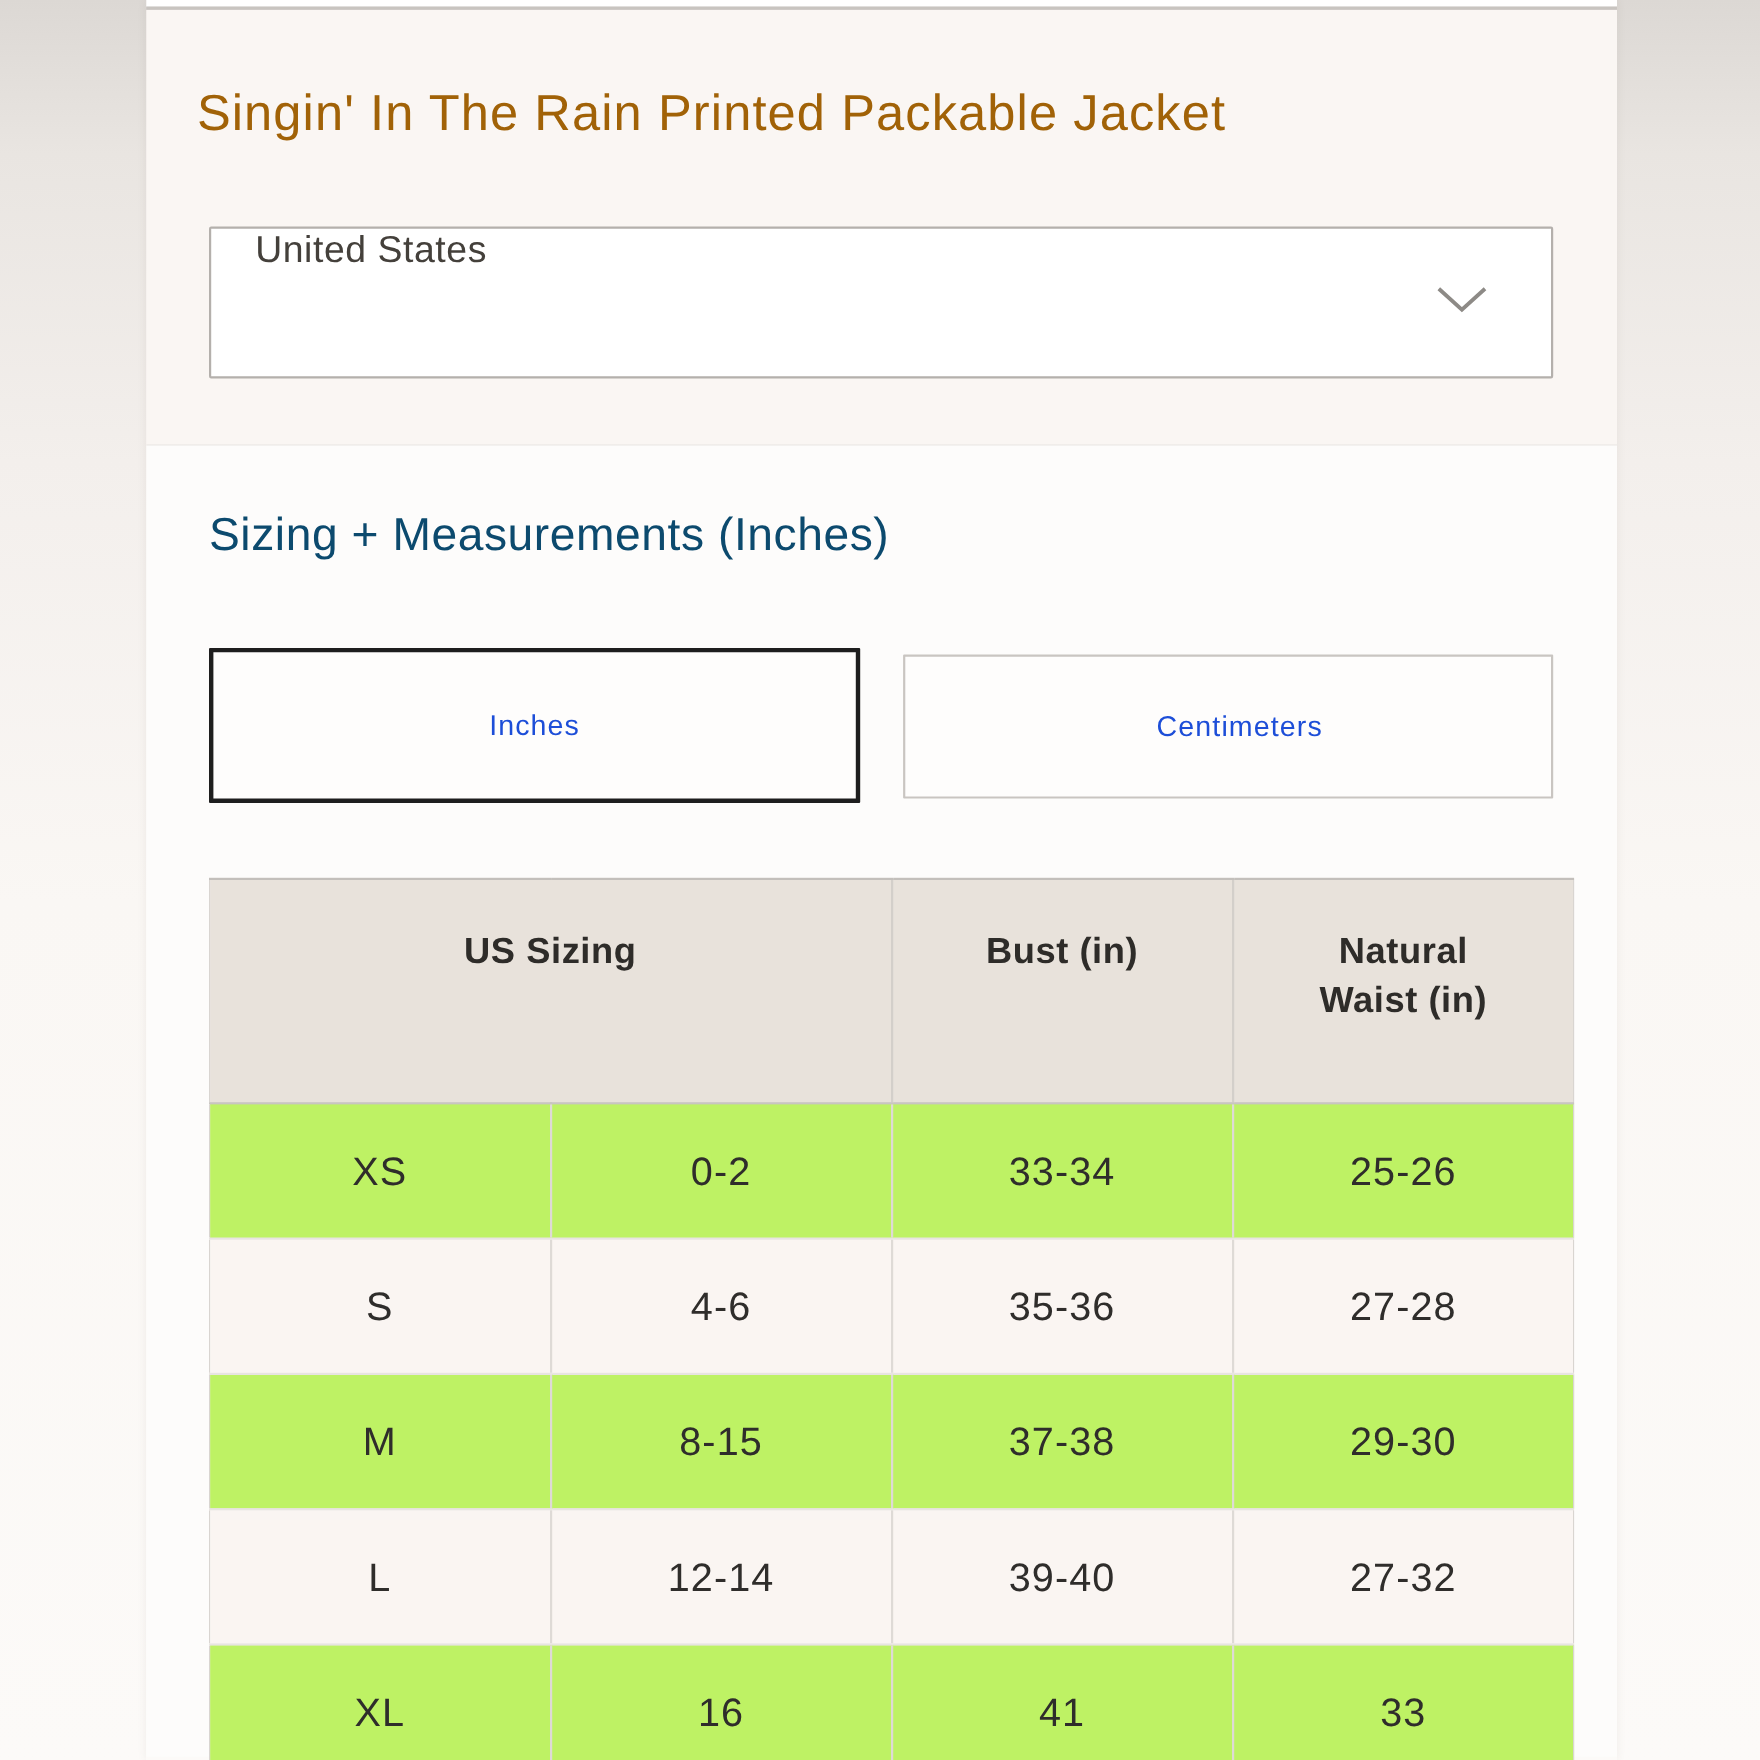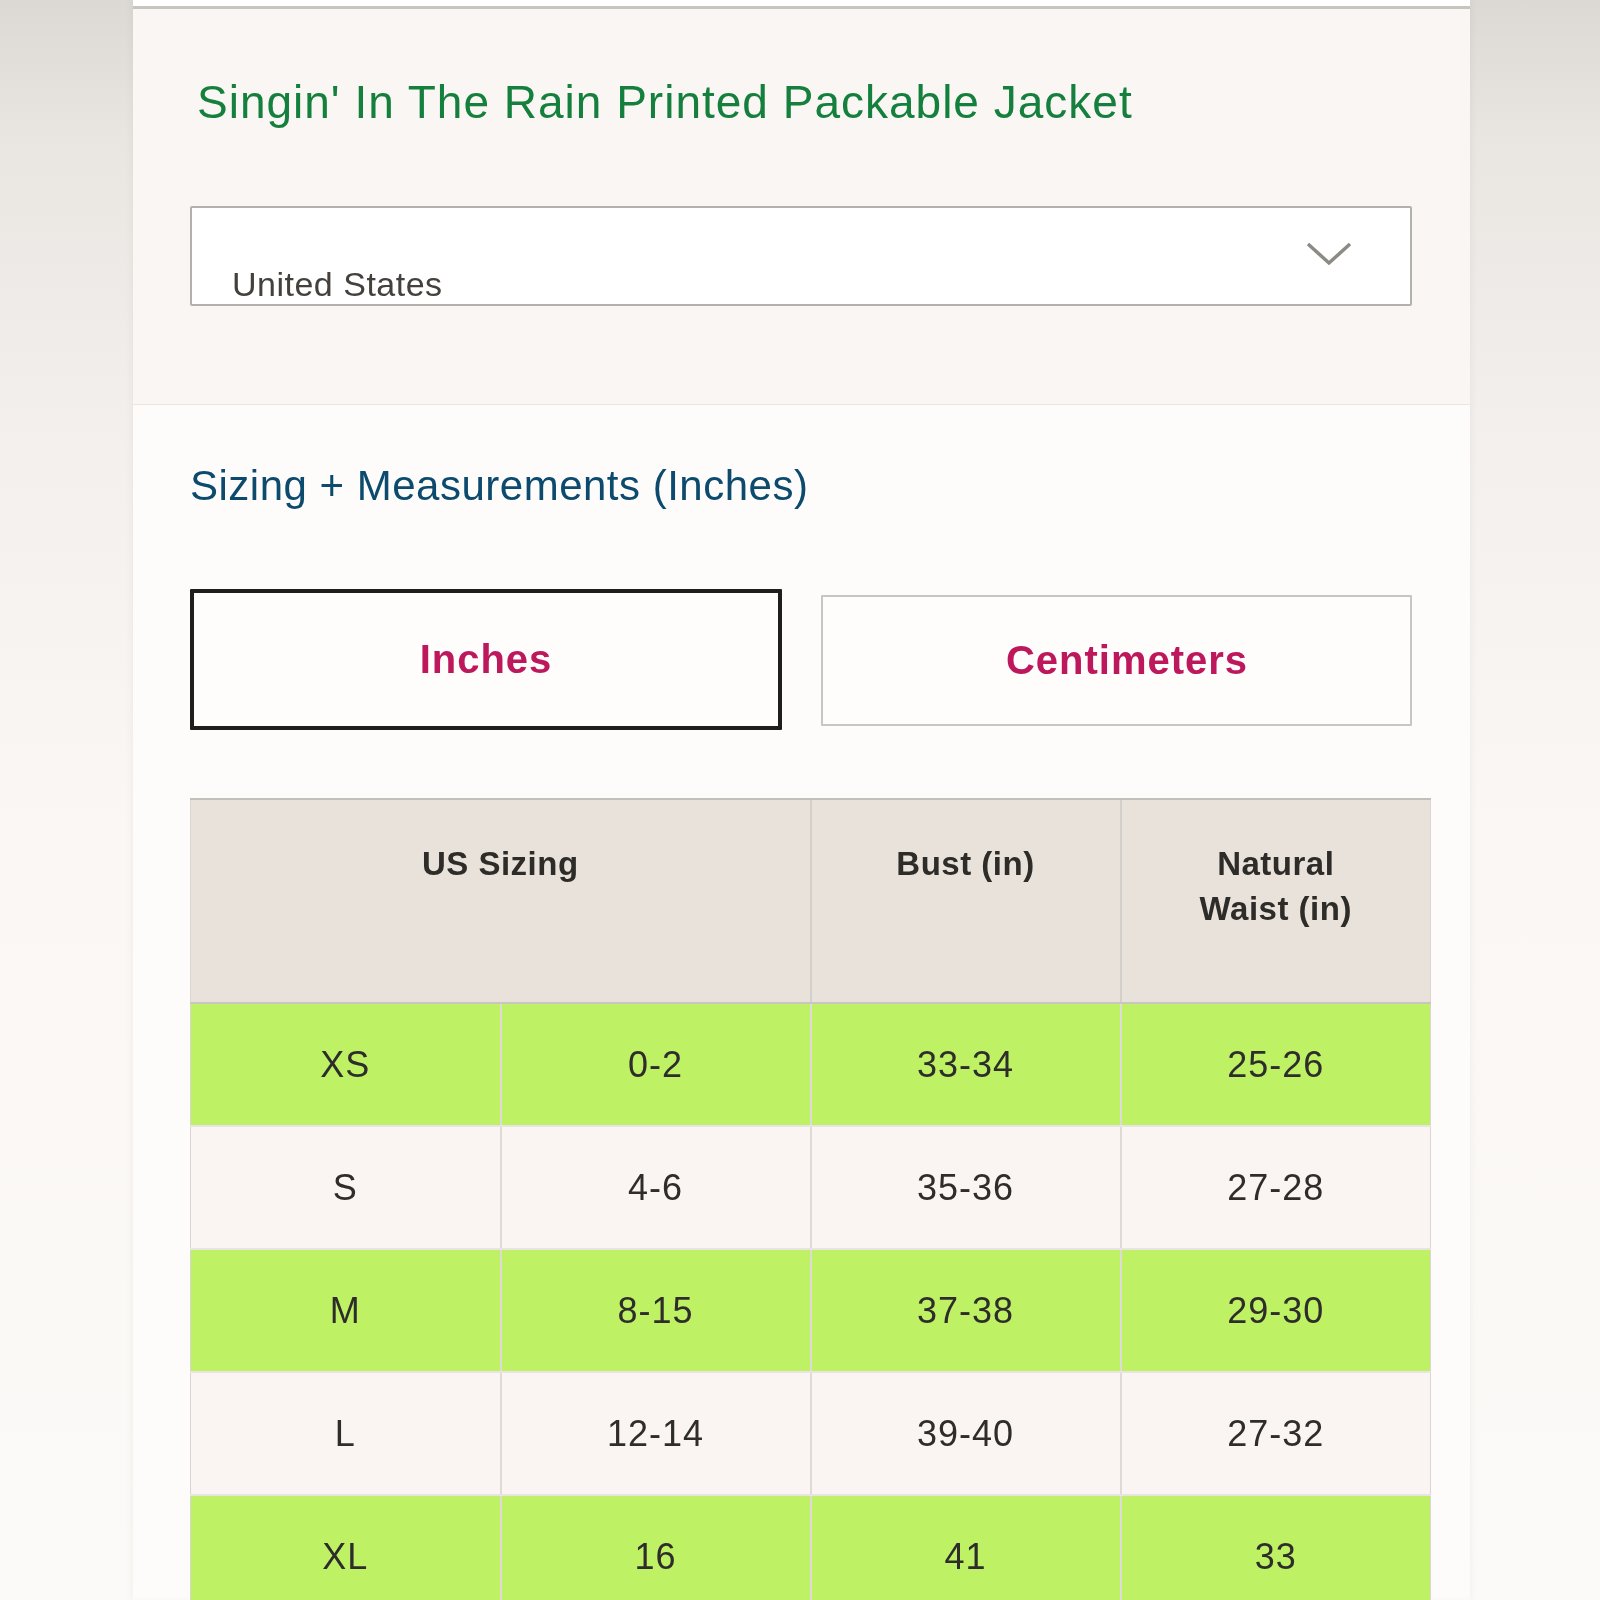--- a/index.html
+++ b/index.html
@@ -11,38 +11,38 @@
     position:relative;
   }
   .panel { position:absolute; left:133px; top:0; width:1337px; height:1600px;
            box-shadow:0 0 8px rgba(90,80,70,.08); }
   .top-strip { height:6px; background:#ffffff; }
   .top-line  { height:3px; background:#c8c4c0; }
   .section1  { height:395px; background:#faf6f3; position:relative; }
   .section2  { height:1193px; background:#fdfcfb; border-top:1px solid #eae6e3; position:relative; }
 
   .product-title {
-    position:absolute; left:64px; top:66px; width:1200px;
-    font-size:46px; font-weight:300; letter-spacing:1px; color:#15803d;
+    position:absolute; left:46px; top:66px; width:1200px;
+    font-size:46px; font-weight:300; letter-spacing:1px; color:#a16207;
   }
   .dropdown {
-    position:absolute; left:57px; top:197px; width:1222px; height:100px;
+    position:absolute; left:57px; top:197px; width:1222px; height:138px;
     background:#ffffff; border:2px solid #b4b0ac; border-radius:2px;
-    display:flex; align-items:flex-end; padding-left:40px; cursor:pointer;
+    display:flex; align-items:flex-start; padding-left:40px; cursor:pointer;
   }
   .dropdown-value { font-size:34px; font-weight:300; letter-spacing:.5px; color:#44403b; }
   .chevron { position:absolute; right:58px; top:50%; transform:translateY(-50%); }
 
   .section-heading {
     position:absolute; left:57px; top:57px;
     font-size:42px; font-weight:300; letter-spacing:.5px; color:#0c4a6e;
   }
   .toggle-btn {
     position:absolute; display:flex; align-items:center; justify-content:center;
-    font-size:40px; font-weight:700; letter-spacing:1px; color:#be185d;
+    font-size:26px; font-weight:400; letter-spacing:1px; color:#1d4ed8;
     background:#fefdfc; cursor:pointer; border-radius:1px;
   }
   .toggle-inches      { left:57px;  top:184px; width:592px; height:141px; border:4px solid #1e1e1e; }
   .toggle-centimeters { left:688px; top:190px; width:591px; height:131px; border:2px solid #c9c5c1;padding-left:21px; }
 
   table.size-chart {
     position:absolute; left:57px; top:393px; width:1240px;
     border-collapse:collapse; table-layout:fixed;
     border-left:1px solid #d9d5d1; border-right:1px solid #d9d5d1;
   }

